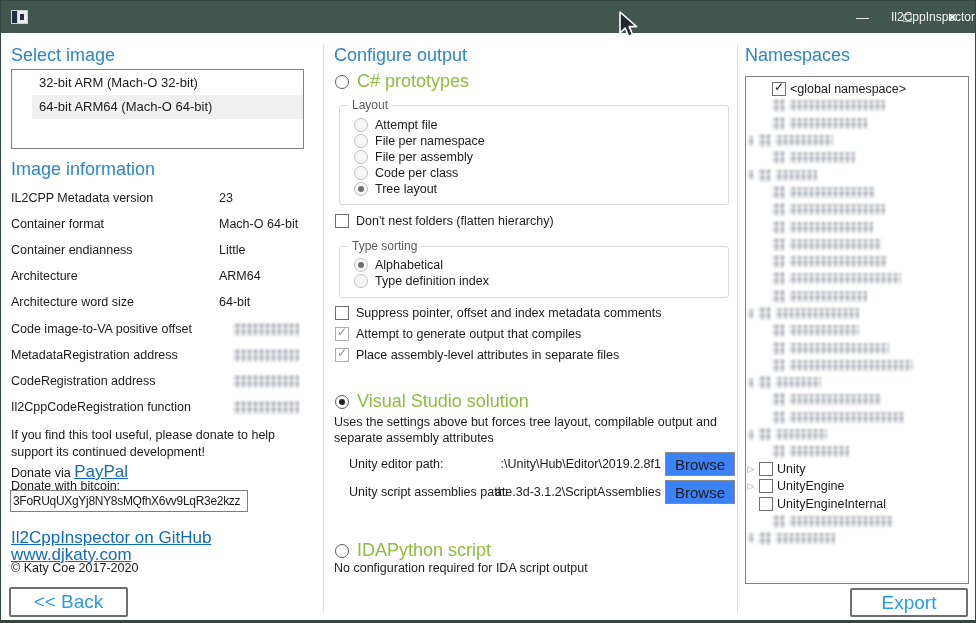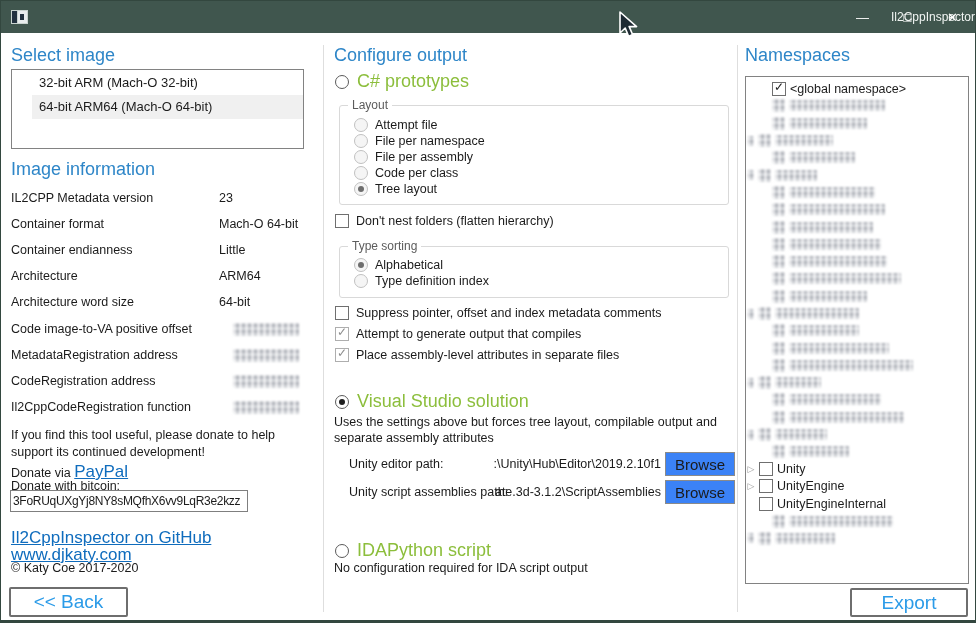--- a/index.html
+++ b/index.html
@@ -211,21 +211,21 @@
   </div>
 
   <div class="row" style="left:334px; top:390px; gap:8px;">
     <span class="rb on"></span>
     <span class="h2g">Visual Studio solution</span>
   </div>
   <div class="abs txt" style="left:333px; top:414px;">Uses the settings above but forces tree layout, compilable output and</div>
   <div class="abs txt" style="left:333px; top:430px;">separate assembly attributes</div>
 
   <div class="abs txt" style="left:348px; top:456px;">Unity editor path:</div>
-  <div class="pathval" style="left:420px; top:456px;">:\Unity\Hub\Editor\2019.2.10f1</div>
+  <div class="pathval" style="left:420px; top:456px;">:\Unity\Hub\Editor\2019.2.8f1</div>
   <div class="browse" style="left:664px; top:451px;">Browse</div>
 
   <div class="abs txt" style="left:348px; top:484px;">Unity script assemblies path:</div>
   <div class="pathval" style="left:420px; top:484px;">ate.3d-3.1.2\ScriptAssemblies</div>
   <div class="browse" style="left:664px; top:479px;">Browse</div>
 
   <div class="row" style="left:334px; top:539px; gap:8px;">
     <span class="rb"></span>
     <span class="h2g">IDAPython script</span>
   </div>

